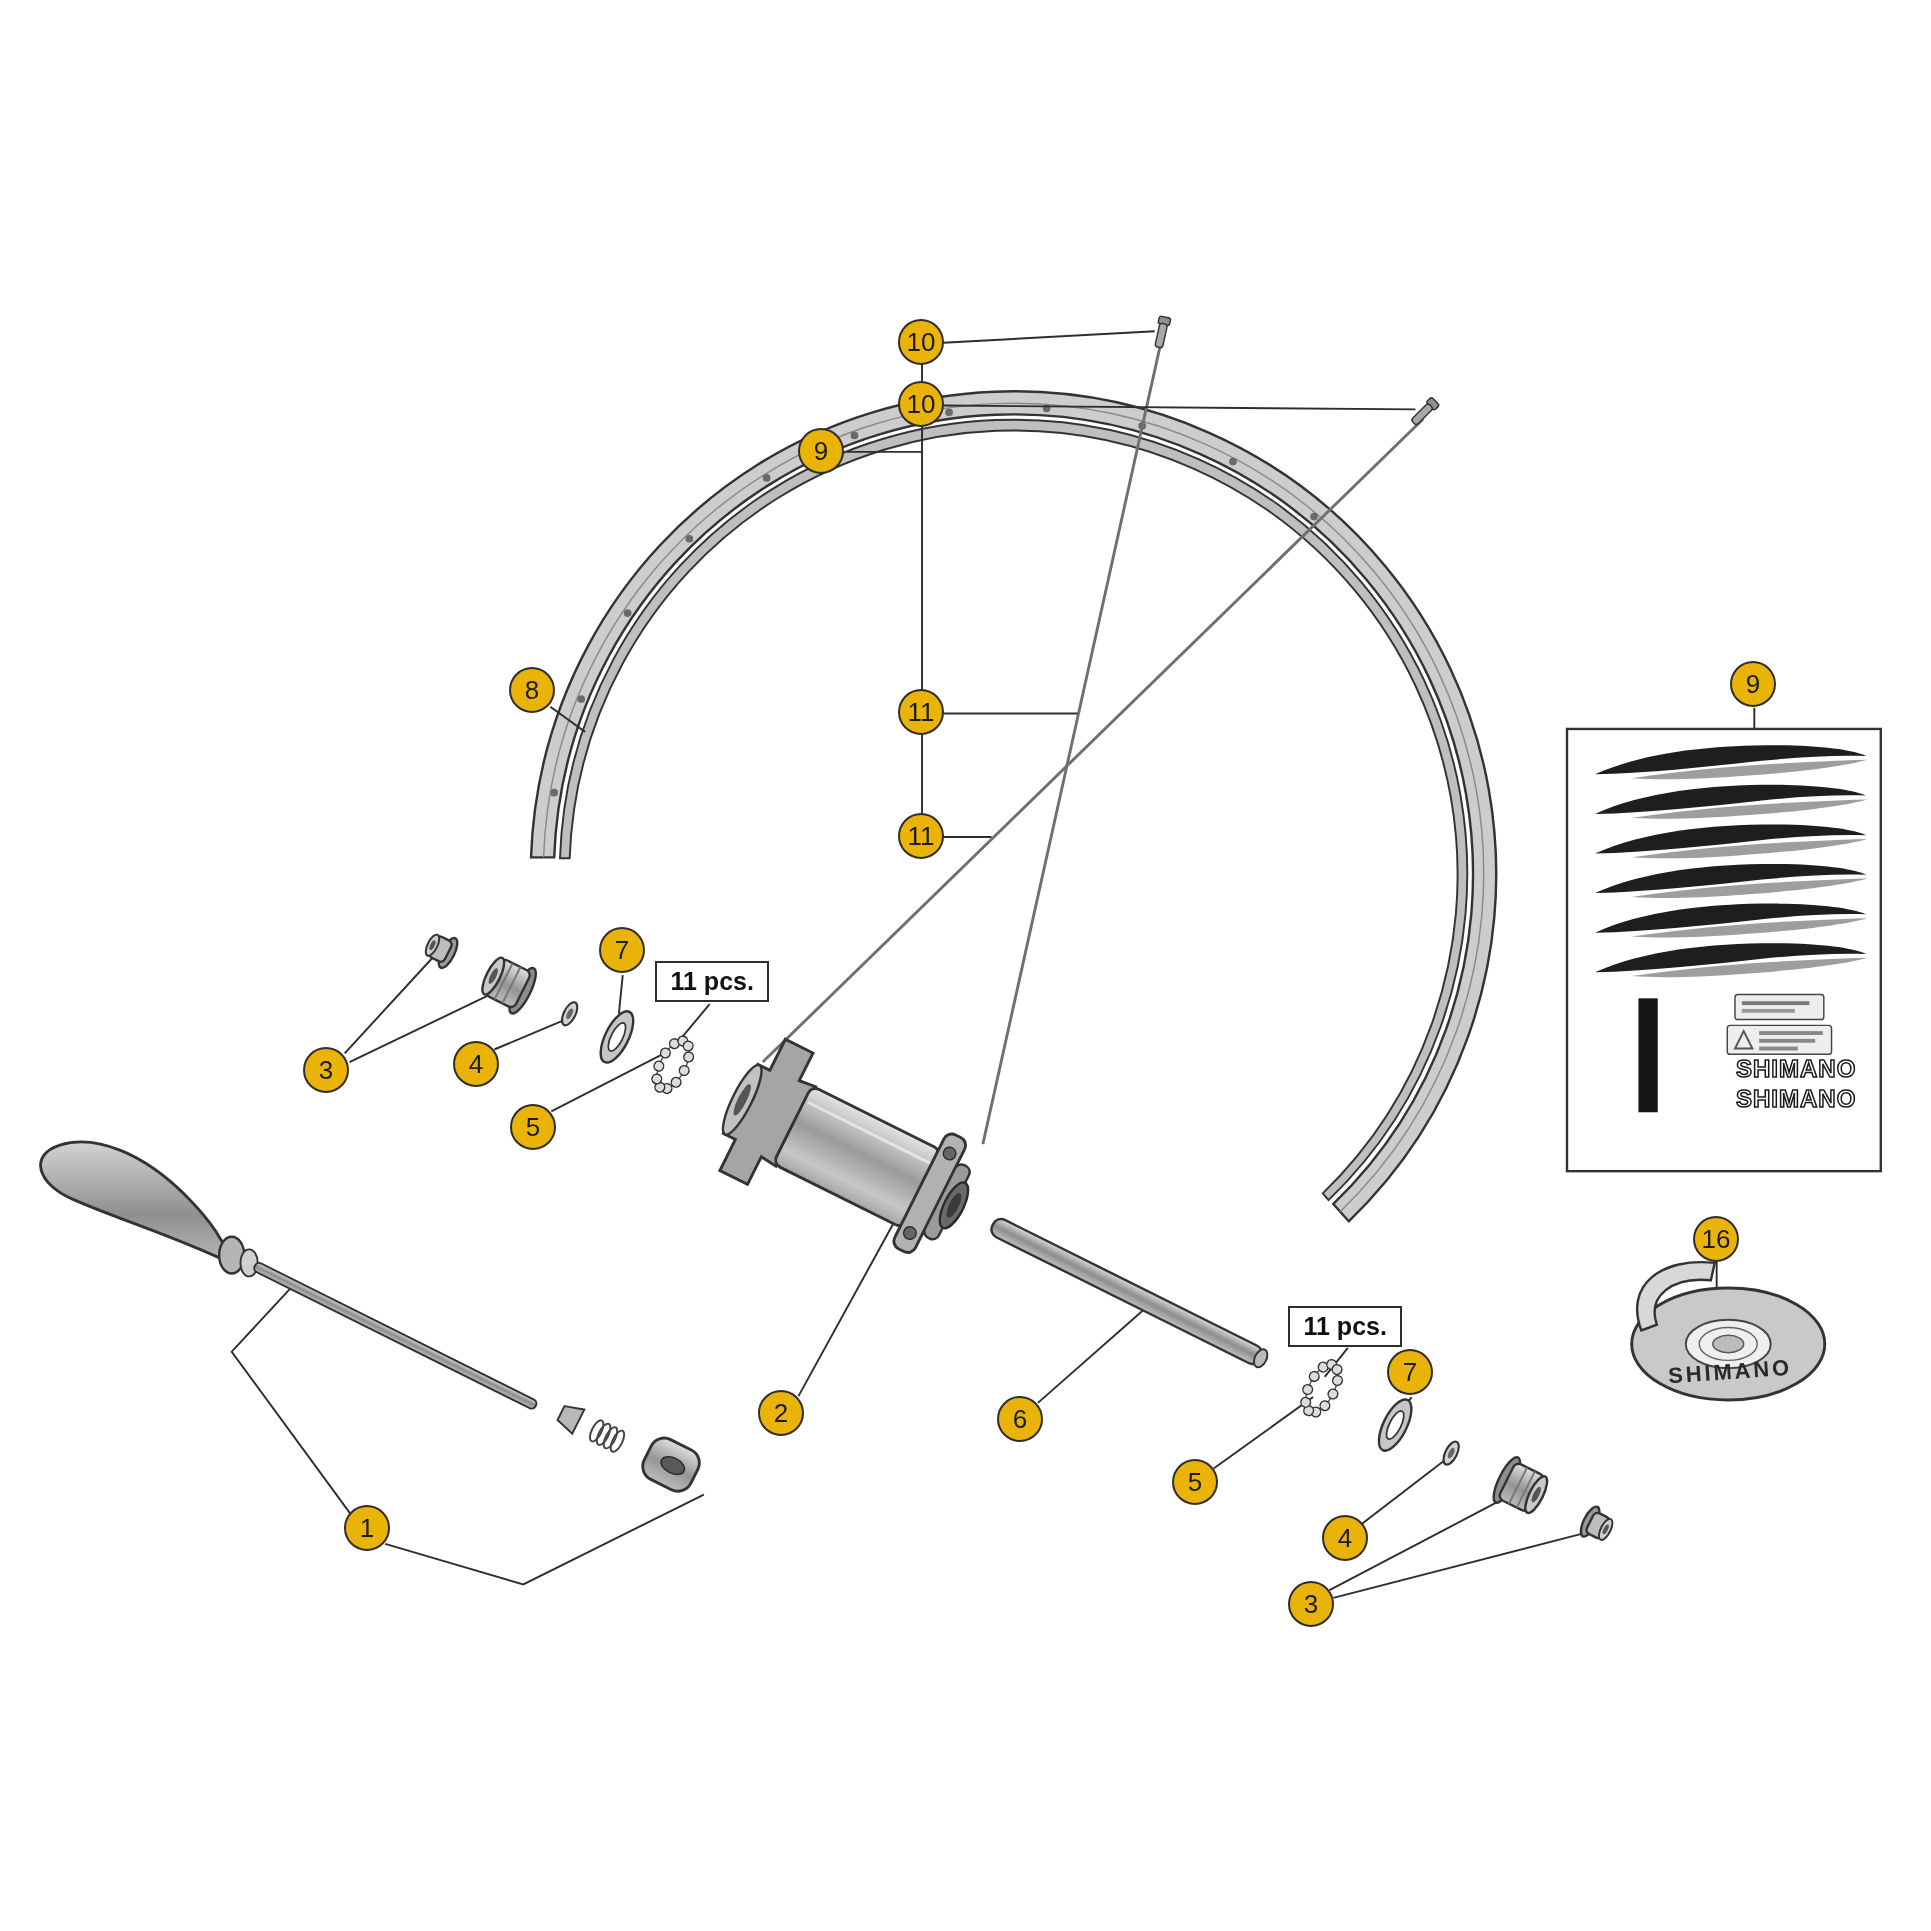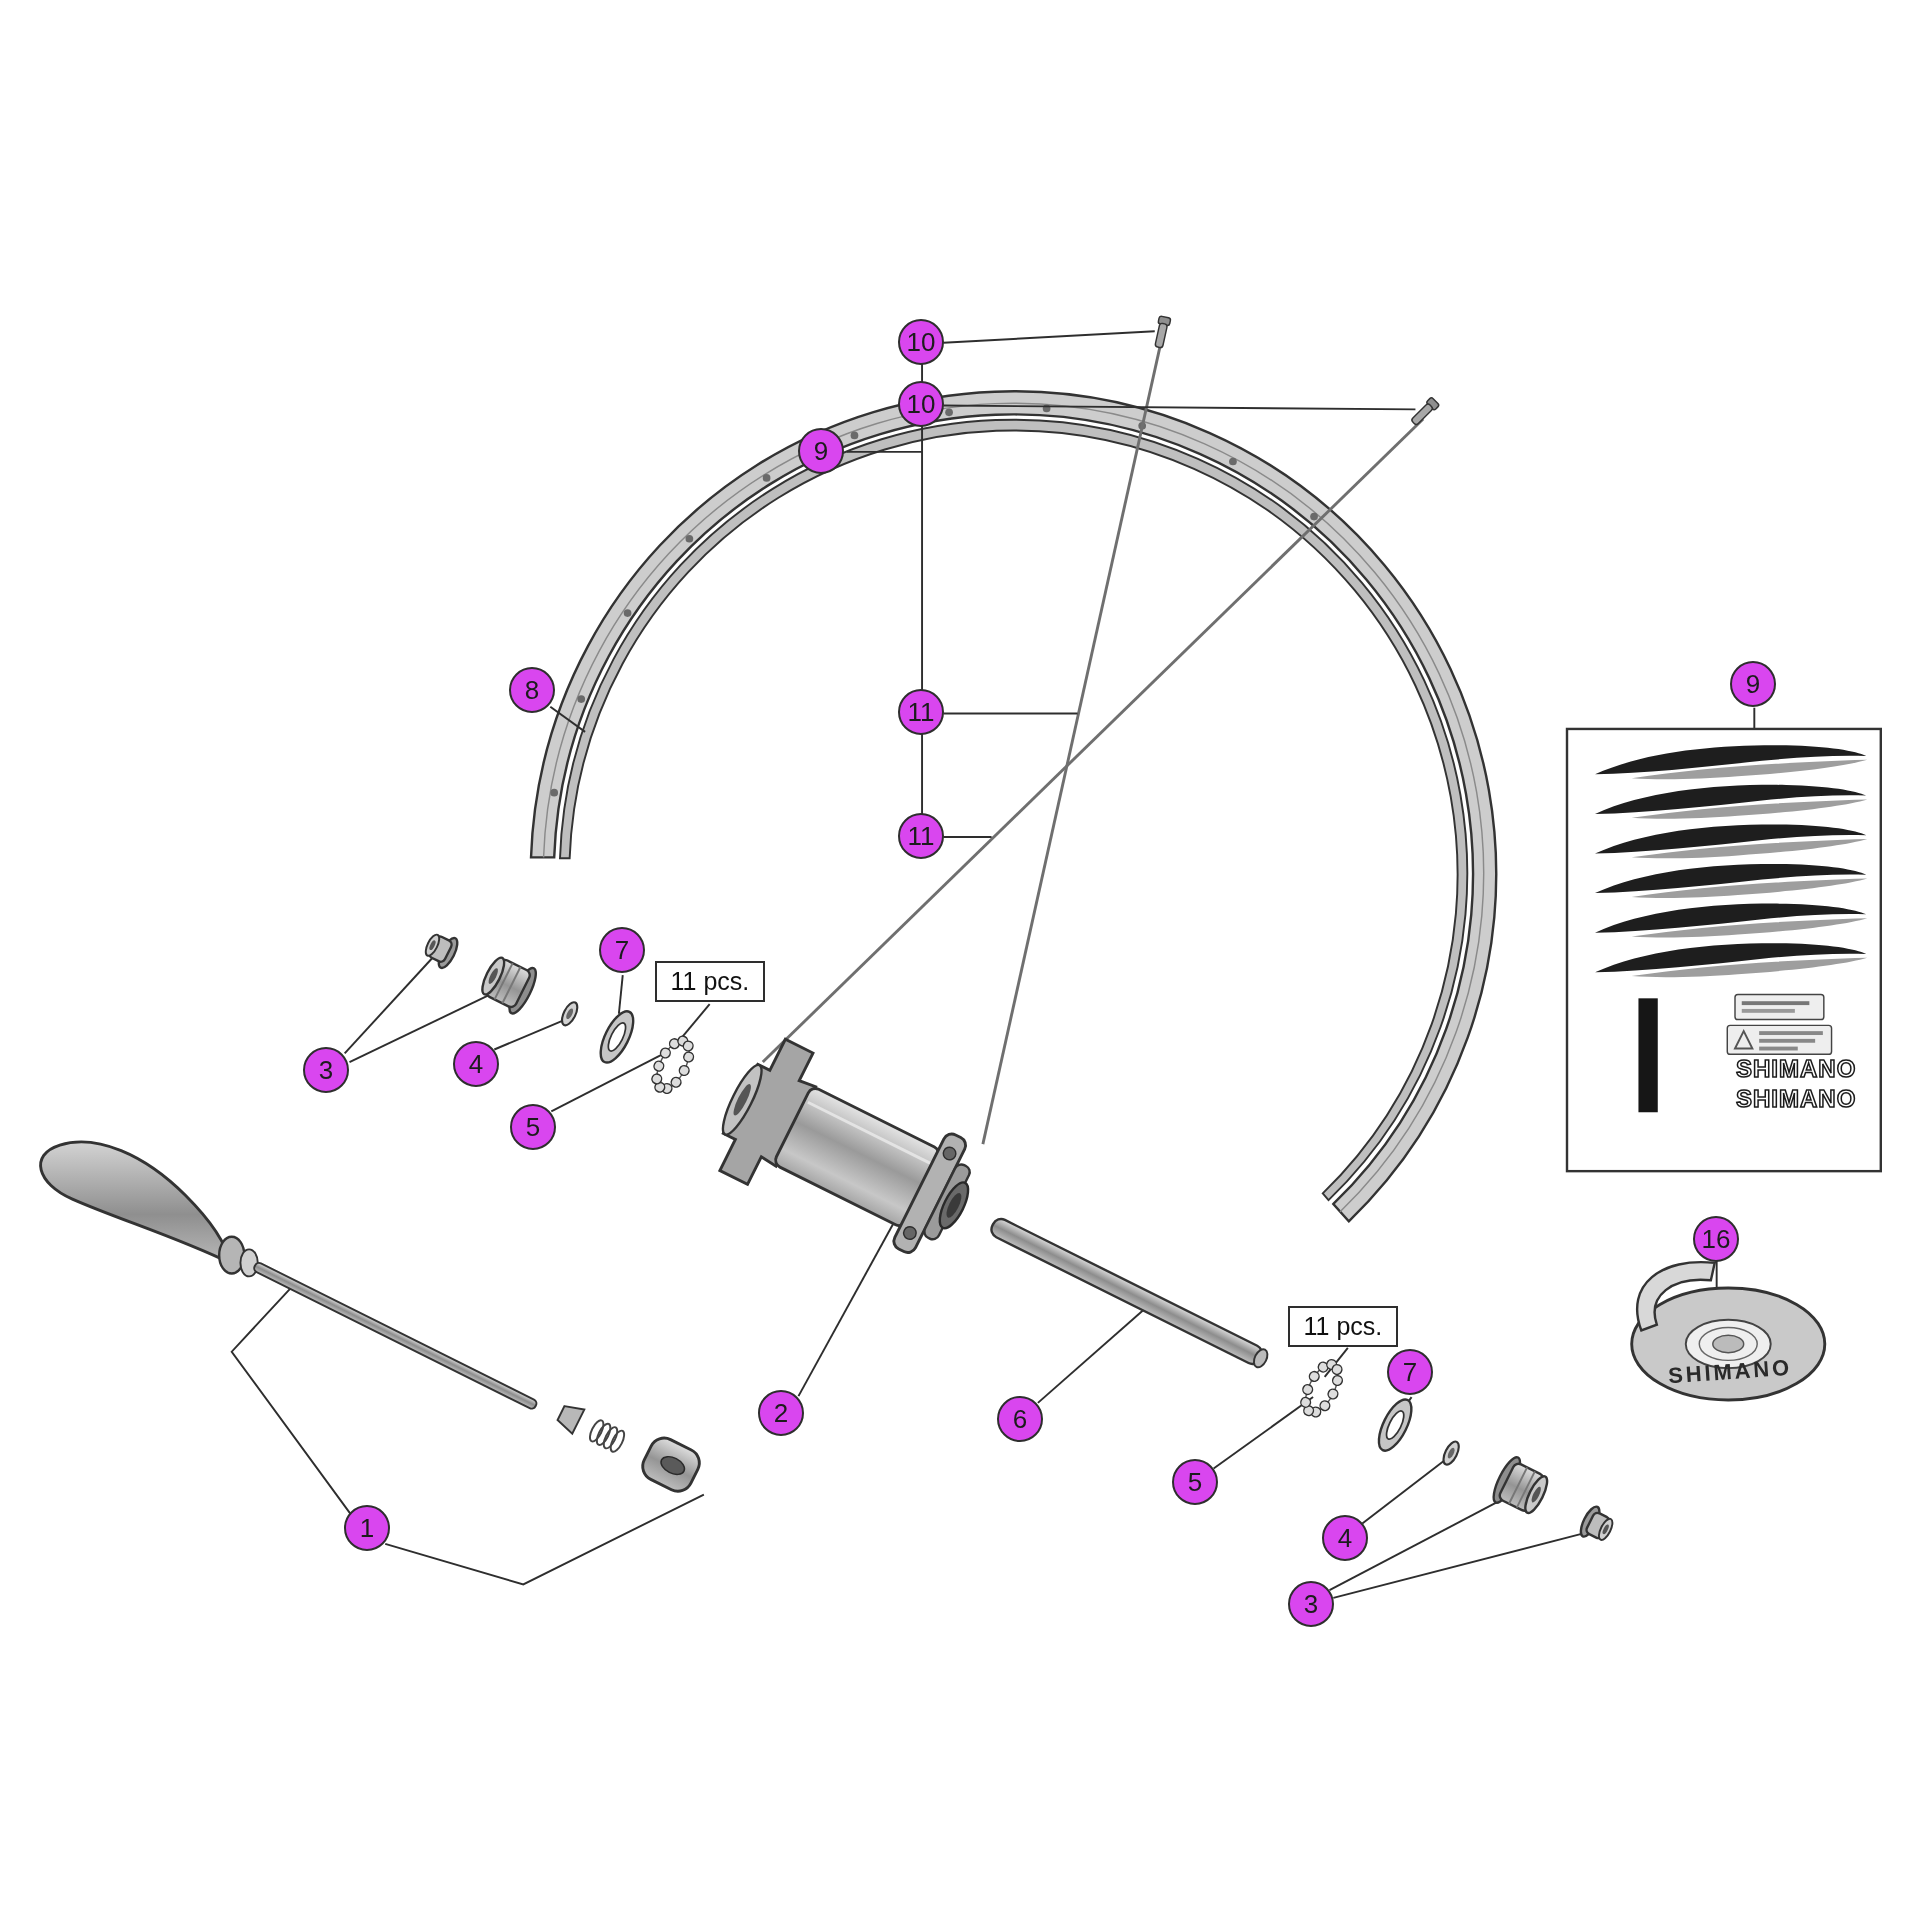--- a/index.html
+++ b/index.html
@@ -3,26 +3,26 @@
 <meta charset="utf-8">
 <style>
   html,body{margin:0;padding:0;background:#fff;}
   .stage{
     position:relative;width:1931px;height:1931px;background:#fff;
     font-family:"Liberation Sans",sans-serif;overflow:hidden;
   }
   svg.art{position:absolute;left:0;top:0;}
   .callout{
     position:absolute;width:42px;height:42px;border:2.9px solid #2e2e2e;border-radius:50%;
-    background:#d946ef;display:flex;align-items:center;justify-content:center;
+    background:#eab308;display:flex;align-items:center;justify-content:center;
     font-size:26px;color:#1c1c1c;z-index:5;line-height:1;
   }
   .pcs-box{
     position:absolute;border:2.9px solid #2e2e2e;background:#fff;color:#111;
-    font-size:25px;font-weight:400;padding:3.9px 13.5px;z-index:5;white-space:nowrap;
+    font-size:25px;font-weight:700;padding:3.9px 13.5px;z-index:5;white-space:nowrap;
   }
   .brand{
     position:absolute;font-size:24px;font-weight:700;letter-spacing:1px;color:#fff;
     -webkit-text-stroke:1.5px #1a1a1a;text-shadow:0 0 1px #1a1a1a;z-index:6;white-space:nowrap;
   }
   .tape-brand{
     position:absolute;font-size:22px;font-weight:700;letter-spacing:2.9px;color:#2a2a2a;
     transform:rotate(-4deg);z-index:6;white-space:nowrap;
   }
 </style>

